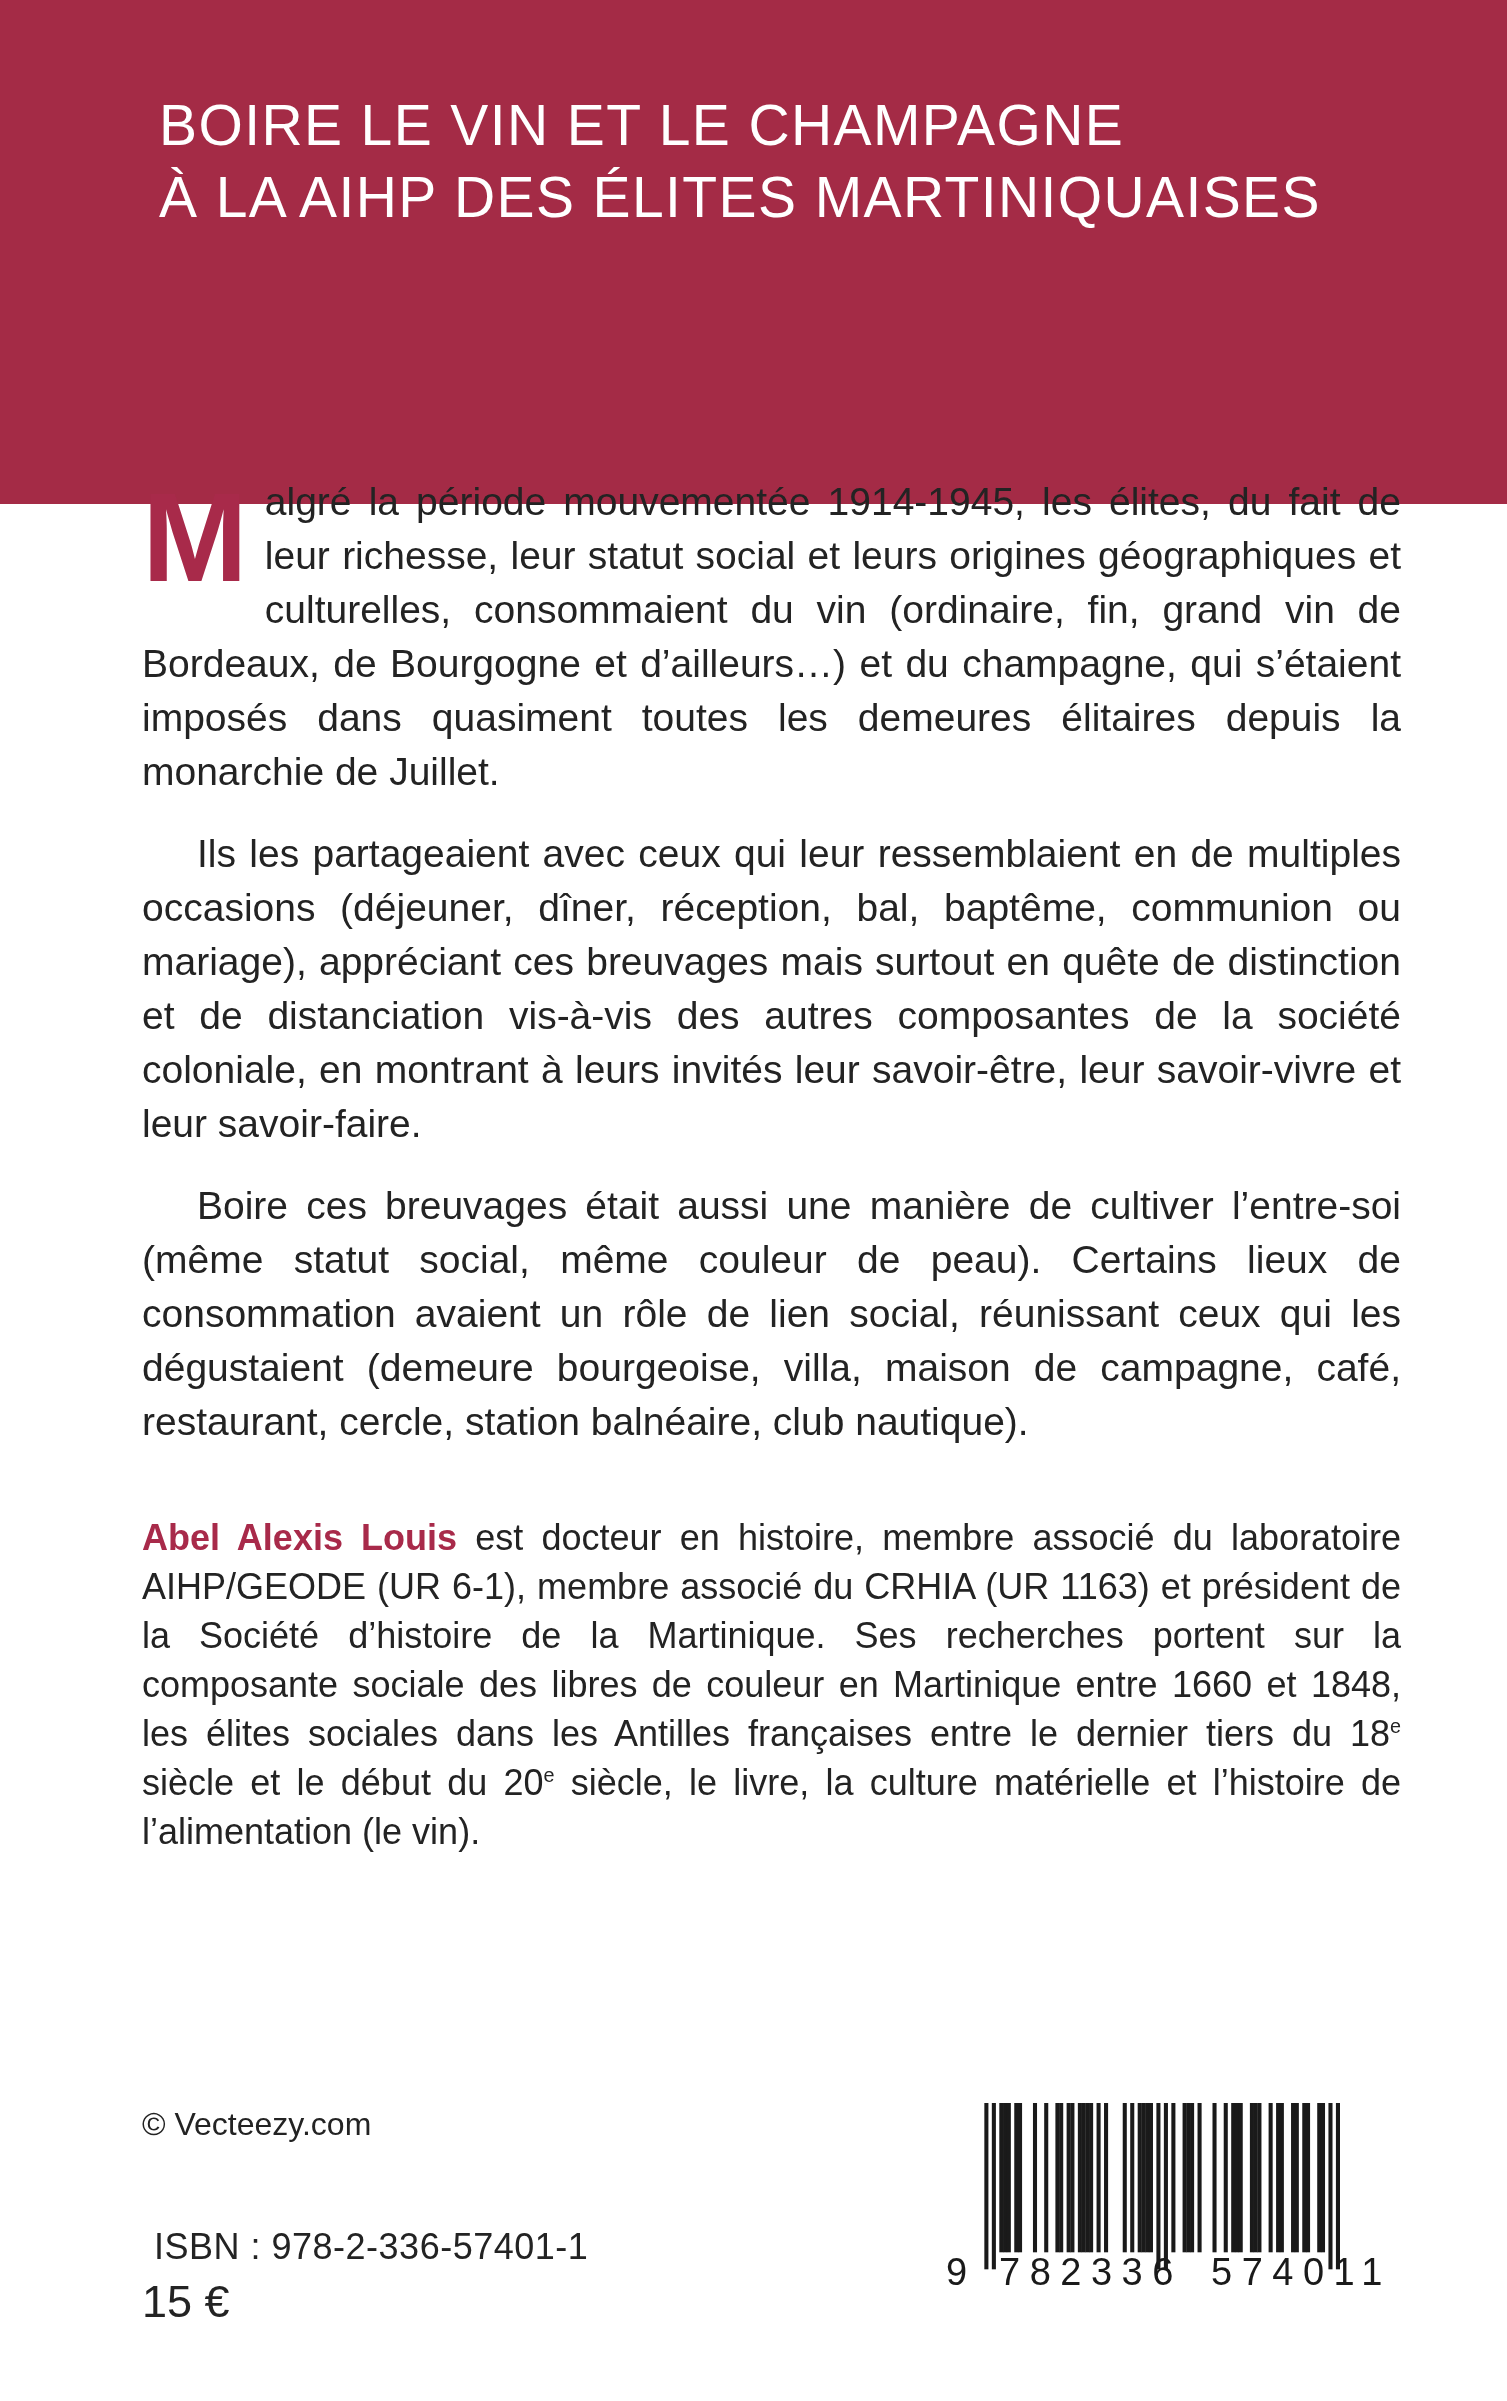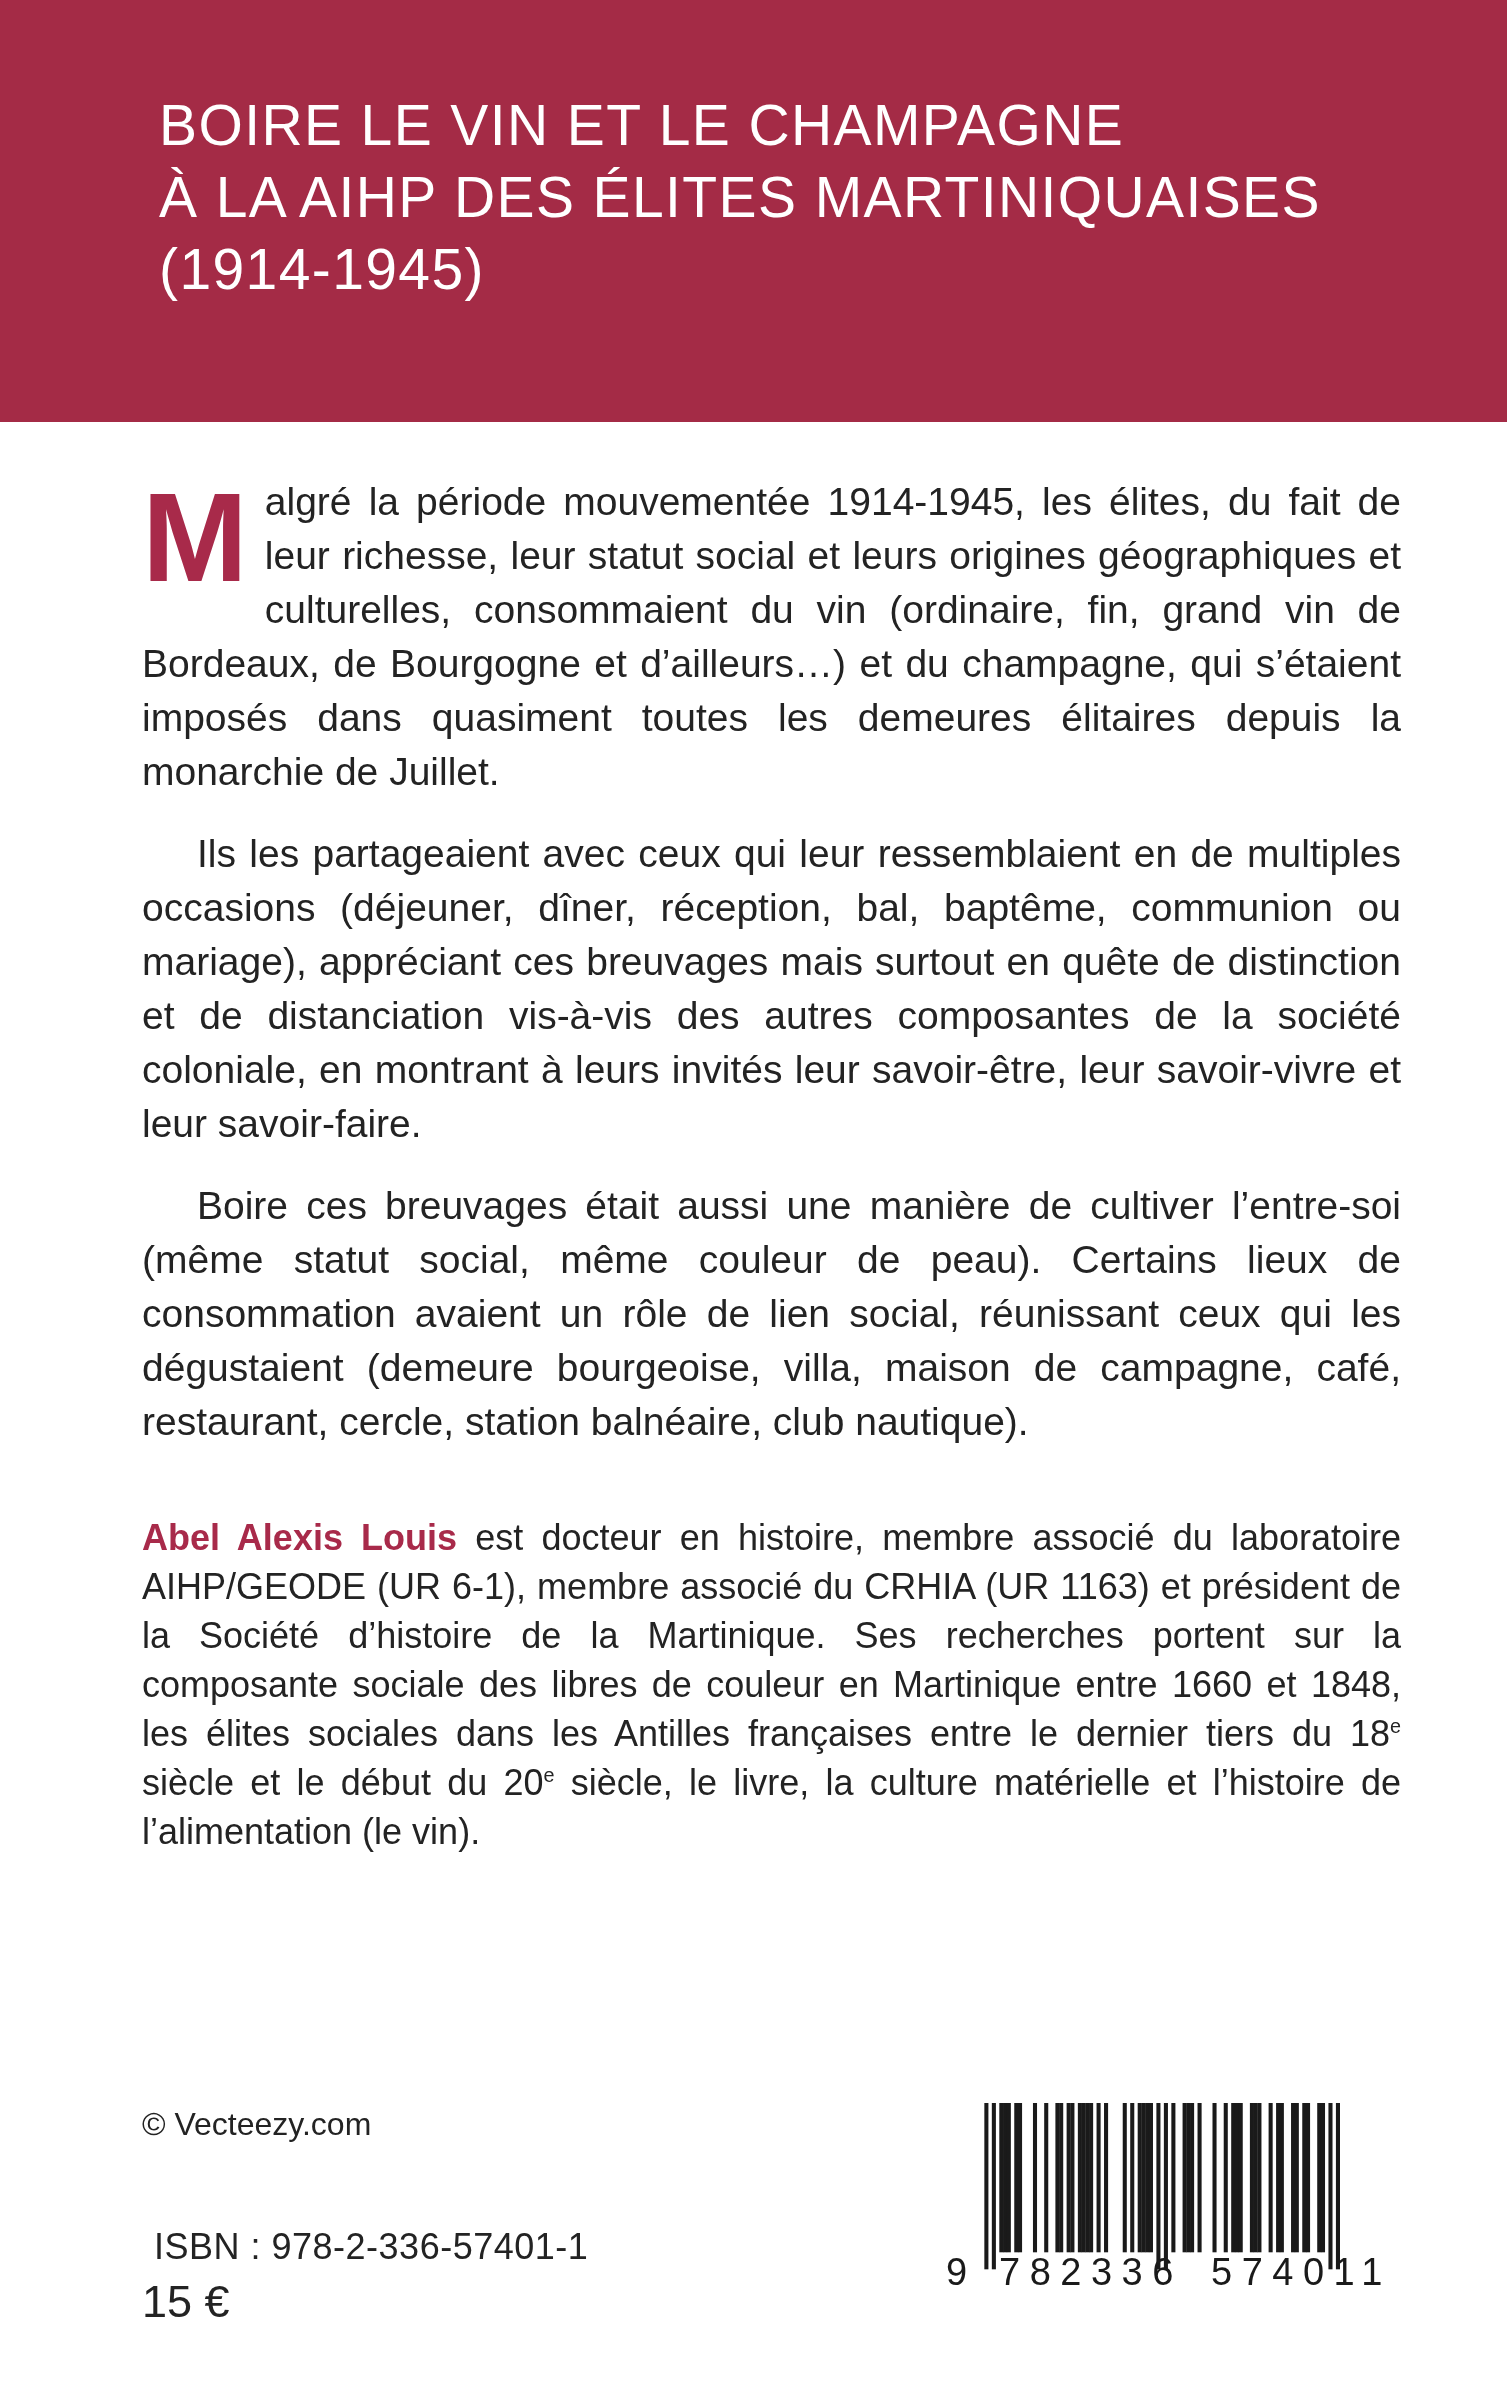--- a/index.html
+++ b/index.html
@@ -7,21 +7,21 @@
     position:relative;
     width:1508px;height:2402px;
     background:#ffffff;
     overflow:hidden;
     font-family:"Liberation Sans", sans-serif;
     color:#222222;
   }
   
   .banner{
     position:absolute;top:0;left:0;
-    width:1508px;height:422px;
+    width:1508px;height:504px;
     background:#a42b46;
     box-sizing:border-box;
     padding:89px 57px 0 159px;
   }
   .banner .title-line{
     color:#ffffff;
     font-size:57px;
     line-height:72px;
     font-weight:300;
     letter-spacing:1.4px;
@@ -95,21 +95,20 @@
   .bc-right{left:191px;letter-spacing:9.5px;margin-left:36px;}
 </style>
 </head>
 <body>
 
 <div class="page">
 
   <div class="banner">
     <div class="title-line">BOIRE LE VIN ET LE CHAMPAGNE</div>
     <div class="title-line">À LA AIHP DES ÉLITES MARTINIQUAISES</div>
-    <div class="title-line">(1914-1945)</div>
   </div>
 
   <div class="content">
     <p>
       <span class="dropcap">M</span><span>algré la période mouvementée 1914-1945, les élites, du fait de leur richesse, leur statut social et leurs origines géographiques et culturelles, consommaient du vin (ordinaire, fin, grand vin de Bordeaux, de Bourgogne et d’ailleurs…) et du champagne, qui s’étaient imposés dans quasiment toutes les demeures élitaires depuis la monarchie de Juillet.</span>
     </p>
     <p class="indent">Ils les partageaient avec ceux qui leur ressemblaient en de multiples occasions (déjeuner, dîner, réception, bal, baptême, communion ou mariage), appréciant ces breuvages mais surtout en quête de distinction et de distanciation vis-à-vis des autres composantes de la société coloniale, en montrant à leurs invités leur savoir-être, leur savoir-vivre et leur savoir-faire.</p>
     <p class="indent">Boire ces breuvages était aussi une manière de cultiver l’entre-soi (même statut social, même couleur de peau). Certains lieux de consommation avaient un rôle de lien social, réunissant ceux qui les dégustaient (demeure bourgeoise, villa, maison de campagne, café, restaurant, cercle, station balnéaire, club nautique).</p>
 
     <p class="bio"><span class="author">Abel Alexis Louis</span><span> est docteur en histoire, membre associé du laboratoire AIHP/GEODE (UR 6-1), membre associé du CRHIA (UR 1163) et président de la Société d’histoire de la Martinique. Ses recherches portent sur la composante sociale des libres de couleur en Martinique entre 1660 et 1848, les élites sociales dans les Antilles françaises entre le dernier tiers du 18</span><sup>e</sup><span> siècle et le début du 20</span><sup>e</sup><span> siècle, le livre, la culture matérielle et l’histoire de l’alimentation (le vin).</span></p>

